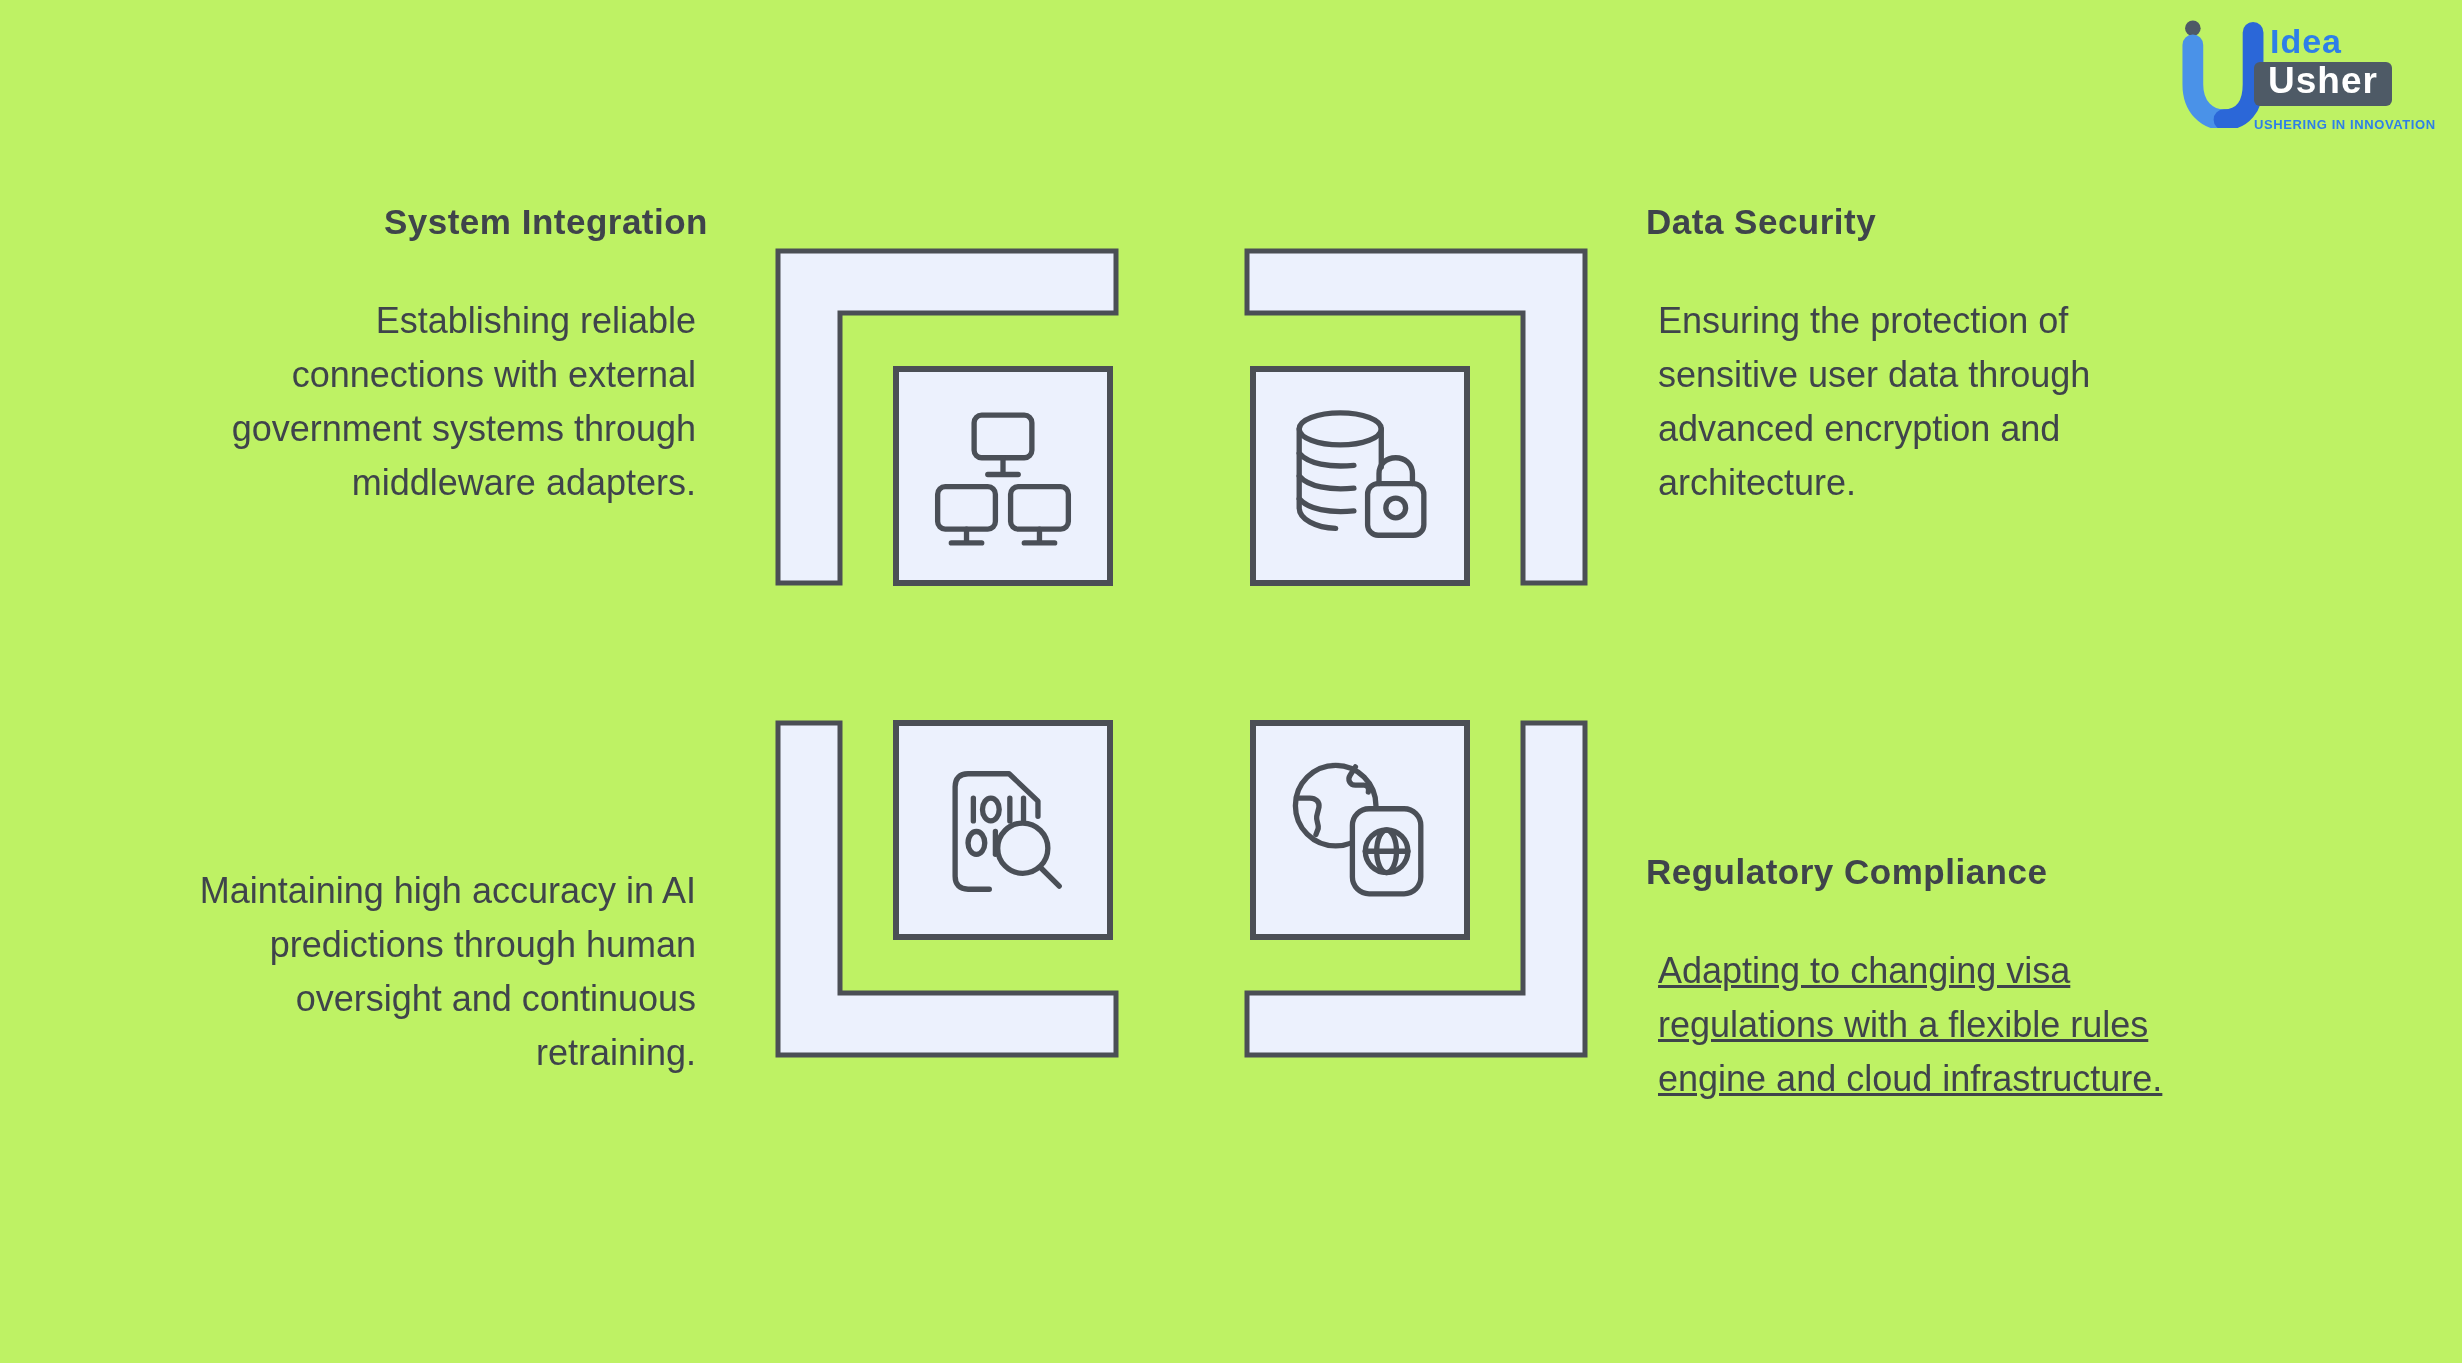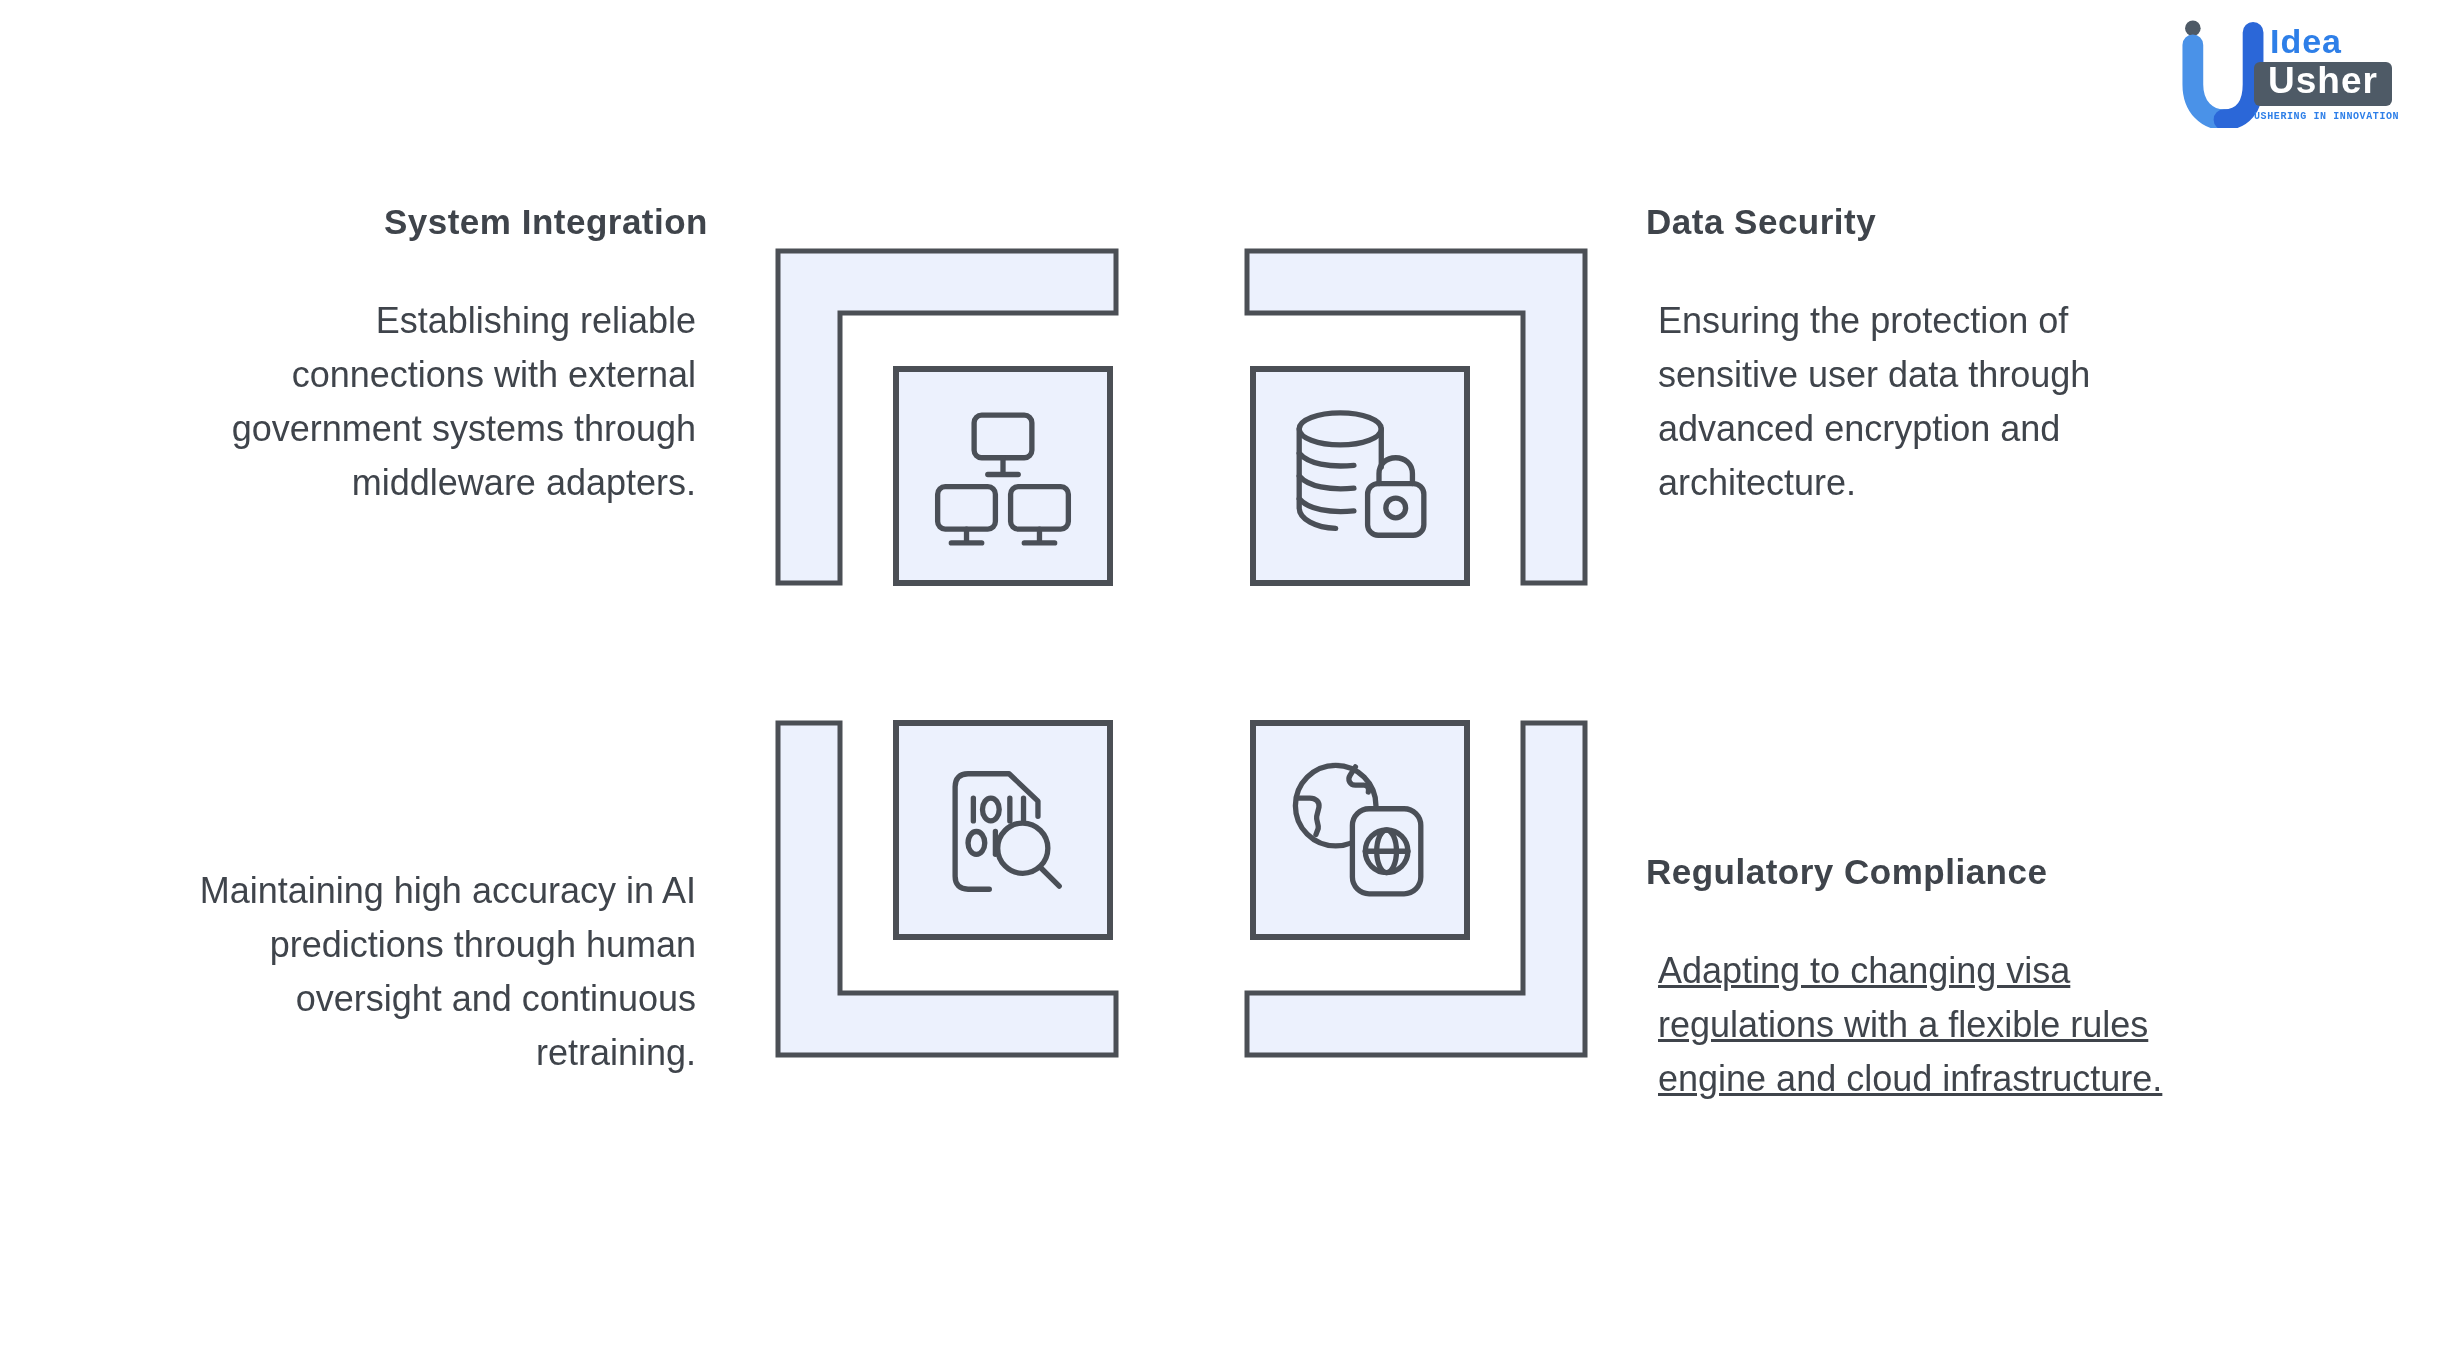--- a/index.html
+++ b/index.html
@@ -1,19 +1,19 @@
 <!DOCTYPE html>
 <html><head>
 <meta charset="utf-8">
 <style>
   html,body{margin:0;padding:0;background:#000;}
   .canvas{
     position:relative;
     width:2462px;height:1363px;
-    background:#ffffff;
+    background:#bef264;
     font-family:"Liberation Sans", sans-serif;
     overflow:hidden;
   }
 
   
   .feature-text{position:absolute;color:#3f444b;}
   .feature-text h2{
     margin:0 0 52px 0;
     font-size:35px;font-weight:700;letter-spacing:.5px;color:#3f444b;
   }
@@ -58,22 +58,22 @@
   .logo-idea{
     font-size:34px;font-weight:700;color:#2e7fe8;letter-spacing:1px;
     margin-left:16px;line-height:34px;
   }
   .logo-usher-box{
     margin-top:4px;background:#4e5a66;border-radius:6px;
     padding:0 14px 6px 14px;display:inline-block;
   }
   .logo-usher{font-size:37px;font-weight:700;color:#ffffff;letter-spacing:1px;line-height:38px;}
   .logo-tagline{
-    margin-top:5px;font-size:10px;font-weight:700;color:#2e7fe8;
-    letter-spacing:.6px;white-space:nowrap;font-family:Liberation Mono, monospace;
+    margin-top:11px;font-size:13px;font-weight:700;color:#2e7fe8;
+    letter-spacing:.6px;white-space:nowrap;
   }
 </style>
 </head>
 <body>
 
 <div class="canvas">
 
   <div class="logo">
     <svg class="logo-u" width="88" height="108" viewBox="0 0 84 104">
       <circle cx="12" cy="8" r="7.5" fill="#4e5a66"></circle>

